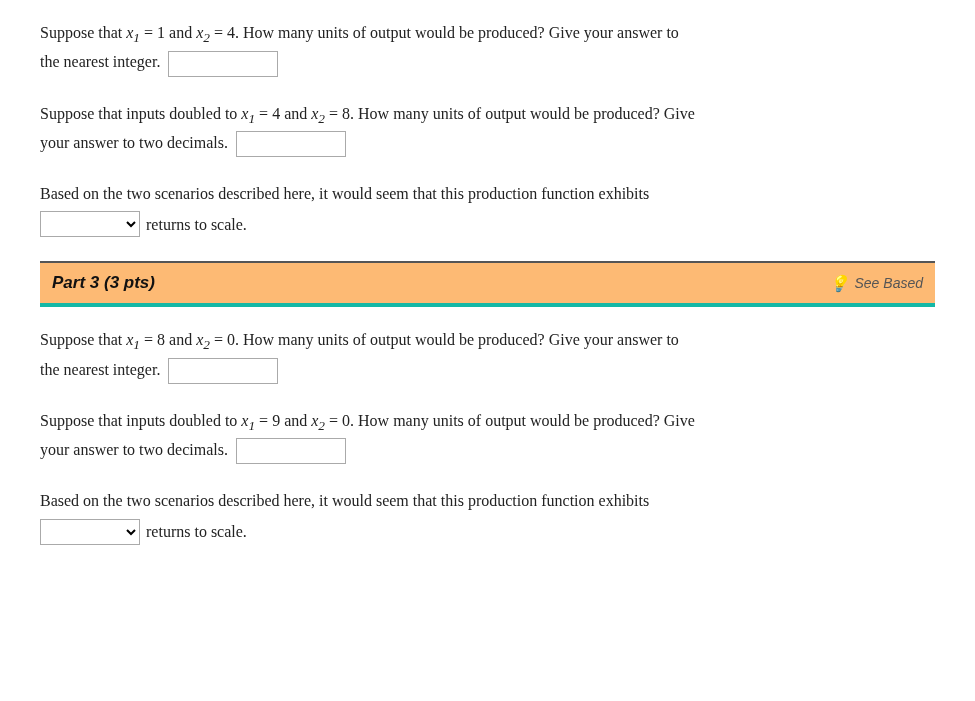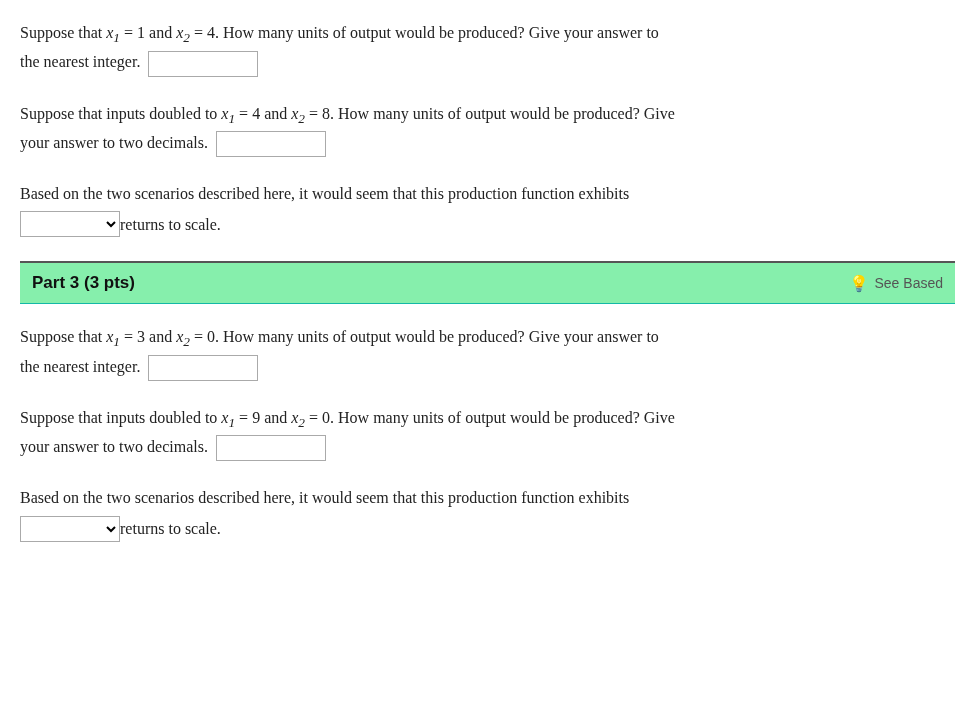--- a/index.html
+++ b/index.html
@@ -12,37 +12,38 @@
       background: #ffffff;
       font-family: Georgia, 'Times New Roman', serif;
       font-size: 16px;
       color: #222;
       width: 975px;
       min-height: 701px;
     }
 
     .page-container {
       width: 975px;
-      padding: 20px 20px;
+      padding: 20px 40px;
     }
 
     
     .part-section {
       margin-bottom: 10px;
     }
 
     .part-header {
-      background: #86efac;
+      background: #fdba74;
       border-top: 2px solid #555;
-      border-bottom: 1px solid #14b8a6;
+      border-bottom: 4px solid #14b8a6;
       padding: 10px 12px;
       display: flex;
       justify-content: space-between;
       align-items: center;
       margin-bottom: 20px;
+      font-style: italic;
     }
 
     .part-title {
       font-family: Arial, sans-serif;
       font-weight: bold;
       font-size: 17px;
       color: #111;
     }
 
     .see-hint {
@@ -79,20 +80,21 @@
       height: 26px;
       outline: none;
       display: inline-block;
       vertical-align: middle;
       background: #fff;
     }
 
     .dropdown-row {
       display: flex;
       align-items: center;
+      gap: 6px;
       margin-top: 4px;
     }
 
     .returns-dropdown {
       border: 1px solid #aaa;
       padding: 3px 4px;
       font-size: 14px;
       width: 100px;
       height: 26px;
       background: #fff;
@@ -154,21 +156,21 @@
     <div class="part-header">
       <span class="part-title">Part 3 (3 pts)</span>
       <a class="see-hint" href="#">
         <span class="hint-bulb">💡</span>
         <span>See Based</span>
       </a>
     </div>
 
     <div class="question-block">
       <div class="question-text">
-        Suppose that <span class="inline-math"><i>x</i><sub>1</sub></span> <span>= 3 and</span> <span class="inline-math"><i>x</i><sub>2</sub></span> <span>= 0.</span> How many units of output would be produced? Give your answer to<br>
+        Suppose that <span class="inline-math"><i>x</i><sub>1</sub></span> <span>= 8 and</span> <span class="inline-math"><i>x</i><sub>2</sub></span> <span>= 0.</span> How many units of output would be produced? Give your answer to<br>
         the nearest integer. &nbsp;<input class="answer-input" type="text" placeholder="" style="">
       </div>
     </div>
 
     <div class="question-block">
       <div class="question-text">
         Suppose that inputs doubled to <span class="inline-math"><i>x</i><sub>1</sub></span> <span>= 9 and</span> <span class="inline-math"><i>x</i><sub>2</sub></span> <span>= 0.</span> How many units of output would be produced? Give<br>
         your answer to two decimals. &nbsp;<input class="answer-input" type="text" placeholder="" style="">
       </div>
     </div>

